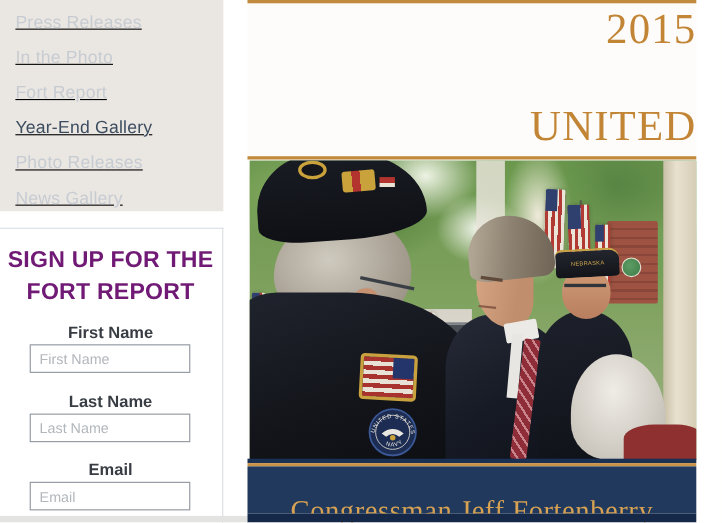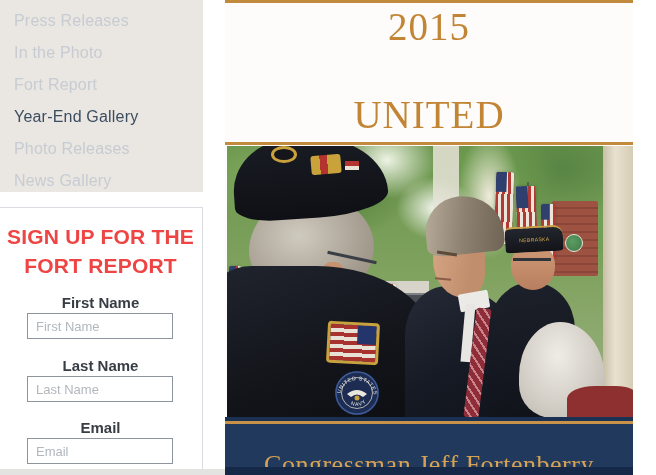--- a/index.html
+++ b/index.html
@@ -6,36 +6,36 @@
   html,body { width:656px; height:475px; }
   body {
     position:relative; overflow:hidden; background:#ffffff;
     font-family:"Liberation Sans", sans-serif;
   }
   .abs { position:absolute; }
 
   
   .sidebar {
     left:0; top:0; width:203px; height:192px;
-    background:#eae6e2; padding:5px 0 0 14px;
+    background:#eae6e2; padding:5px 0 0 14px;text-decoration:underline;
   }
   .nav-item {
     height:32px; line-height:32px; font-size:16px; letter-spacing:.2px;
     color:#c7ccd2; cursor:pointer; white-space:nowrap;
   }
   .nav-item.active { color:#3d4d60; }
 
   
   .signup {
     left:-2px; top:207px; width:205px; height:270px;
     background:#ffffff; border:1px solid #d9dde1; border-bottom:none;
   }
   .signup-heading {
     position:absolute; left:0; top:14px; width:100%;
-    text-align:center; color:#ef4444; font-weight:bold;
+    text-align:center; color:#701a75; font-weight:bold;
     font-size:21px; line-height:29px; letter-spacing:.2px;
   }
   .field-label {
     position:absolute; width:100%; text-align:center;
     font-size:15px; font-weight:bold; color:#383d44;
   }
   .field-input {
     position:absolute; left:28px; width:146px; height:26px;
     border:1px solid #8d949e; background:#fff; border-radius:0;
     font-family:"Liberation Sans",sans-serif; font-size:13px;
@@ -44,21 +44,21 @@
   .field-input::placeholder { color:#b2b7bc; opacity:1; }
 
   .bottom-strip-left {
     left:0; top:469px; width:227px; height:6px; background:#e3e3e2;
   }
 
   
   .cover { left:225px; top:0; width:408px; height:475px; background:#fdfcfa; }
   .gold-rule { left:0; width:408px; height:3px; background:#c28a3d; }
   .cover-title {
-    position:absolute; left:0; top:5px; width:100%; text-align:center;
+    position:absolute; left:0; top:5px; width:100%; text-align:right;
     font-family:"Liberation Serif", serif; color:#c28536;
     font-size:39px; line-height:44px; letter-spacing:1px;
   }
   .photo {
     left:2px; top:146px; width:406px; height:272px; overflow:hidden;
     background:
       radial-gradient(70px 55px at 160px 14px, #eef3e4 0%, rgba(238,243,228,0) 70%),
       radial-gradient(55px 45px at 208px 62px, #f2f5ec 0%, rgba(242,245,236,0) 70%),
       radial-gradient(45px 90px at 262px 50px, #efeadb 0%, rgba(239,234,219,0) 70%),
       radial-gradient(80px 60px at 30px 30px, #7fa85c 0%, rgba(127,168,92,0) 75%),

